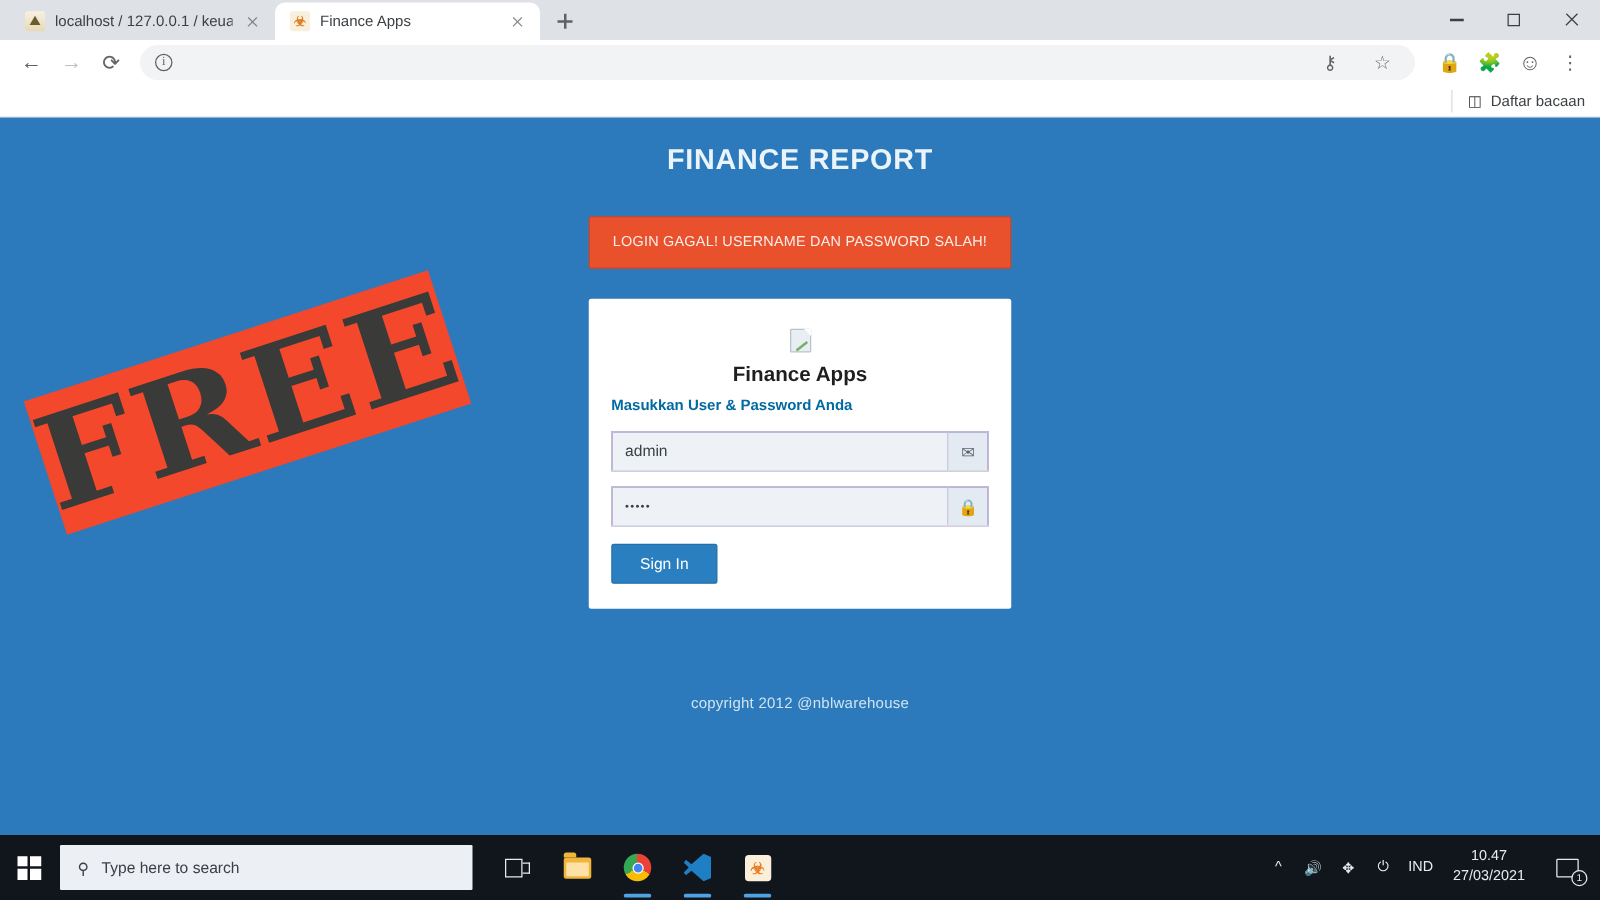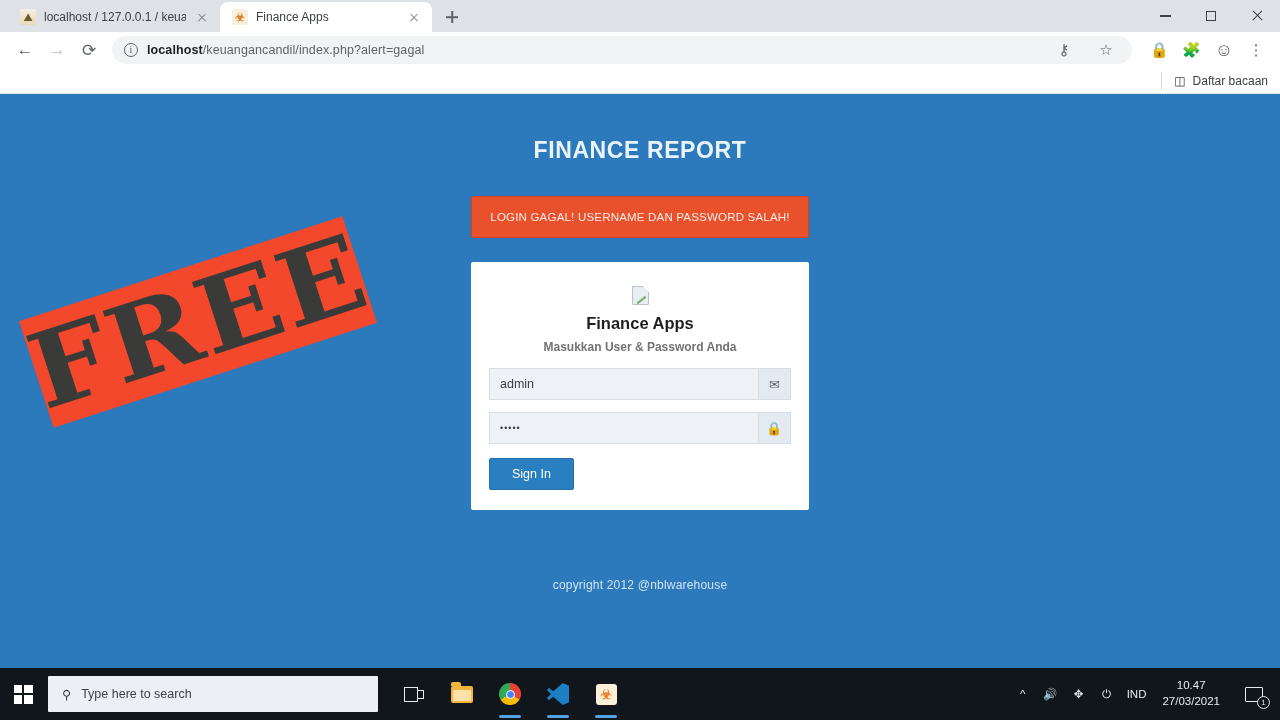--- a/index.html
+++ b/index.html
@@ -132,21 +132,21 @@
     text-align: center; color: #cfeccd; z-index: 5;
     font-family: "DejaVu Sans", sans-serif;
     font-weight: bold; font-size: 62px; line-height: 1.1;
     letter-spacing: -1px;
   }
 
   
   .content { position: relative; z-index: 2; }
   .page-title {
     text-align: center; color: #eaf4fb; font-weight: bold;
-    font-size: 23px; letter-spacing: .6px; padding-top: 43px;
+    font-size: 23px; letter-spacing: .6px; padding-top: 20px;
   }
   .alert {
     width: 338px; margin: 32px auto 0; background: #e8512c;
     border: 1px solid #d8431f; color: #fdece7;
     font-size: 11.5px; letter-spacing: .2px;
     text-align: center; padding: 14px 10px; border-radius: 2px;
   }
   .card {
     width: 338px; margin: 24px auto 0; background: #ffffff;
     padding: 22px 18px 20px; border-radius: 2px;
@@ -166,22 +166,22 @@
   }
   .broken-img::after {
     content: ""; position: absolute; left: 3px; bottom: 3px;
     width: 11px; height: 2px; background: #76b16a; transform: rotate(-38deg);
   }
   .card-title {
     text-align: center; font-size: 16.5px; font-weight: bold;
     color: #1f1f1f; margin-bottom: 7px;
   }
   .card-sub {
-    text-align: center; font-size: 12px; font-weight: bold;
-    color: #737373; margin-bottom: 14px;
+    text-align: left; font-size: 12px; font-weight: bold;
+    color: #0369a1; margin-bottom: 14px;
   }
   .field {
     display: flex; align-items: stretch; margin-bottom: 12px;
     border: 1px solid #d6dde4; background: #4c1d95;
   }
   .field input {
     flex: 1; border: 0; background: #eef2f7; outline: none;
     height: 30px; padding: 0 10px; font-size: 12.5px; color: #3a3f44;
     font-family: "Liberation Sans", sans-serif;
   }
@@ -318,21 +318,20 @@
         </div>
     </div>
   </div>
 
   <div class="toolbar">
     <div class="navbtn">←</div>
     <div class="navbtn disabled">→</div>
     <div class="navbtn">⟳</div>
     <div class="omnibox">
       <span class="info-icon">i</span>
-      <span class="url"><b>localhost</b><span>/keuangancandil/index.php?alert=gagal</span></span>
       <span class="omni-right">
         <span class="ticon">⚷</span>
         <span class="ticon">☆</span>
       </span>
     </div>
     <div class="toolbar-icons">
       <span class="ticon" style="color:#e8722c">🔒</span>
       <span class="ticon">🧩</span>
       <span class="ticon" style="font-size:18px">☺</span>
       <span class="ticon">⋮</span>

